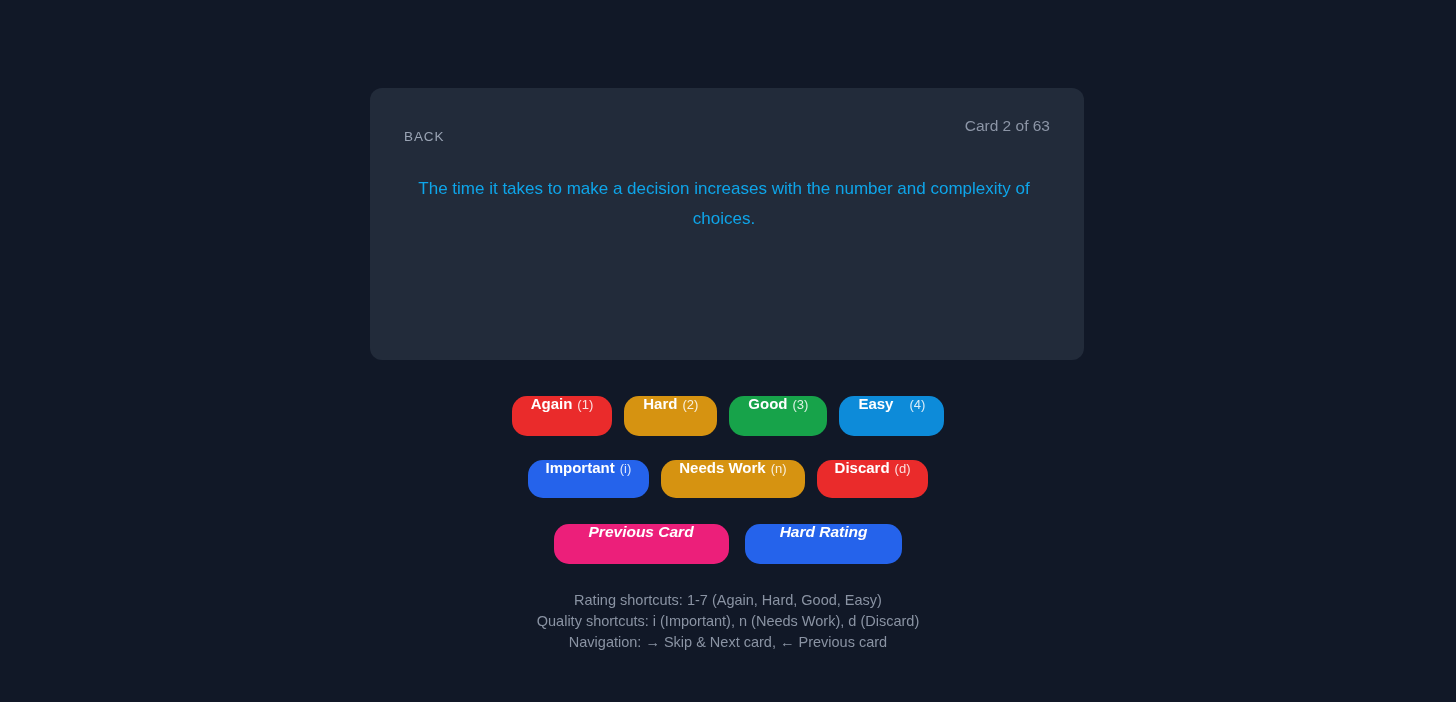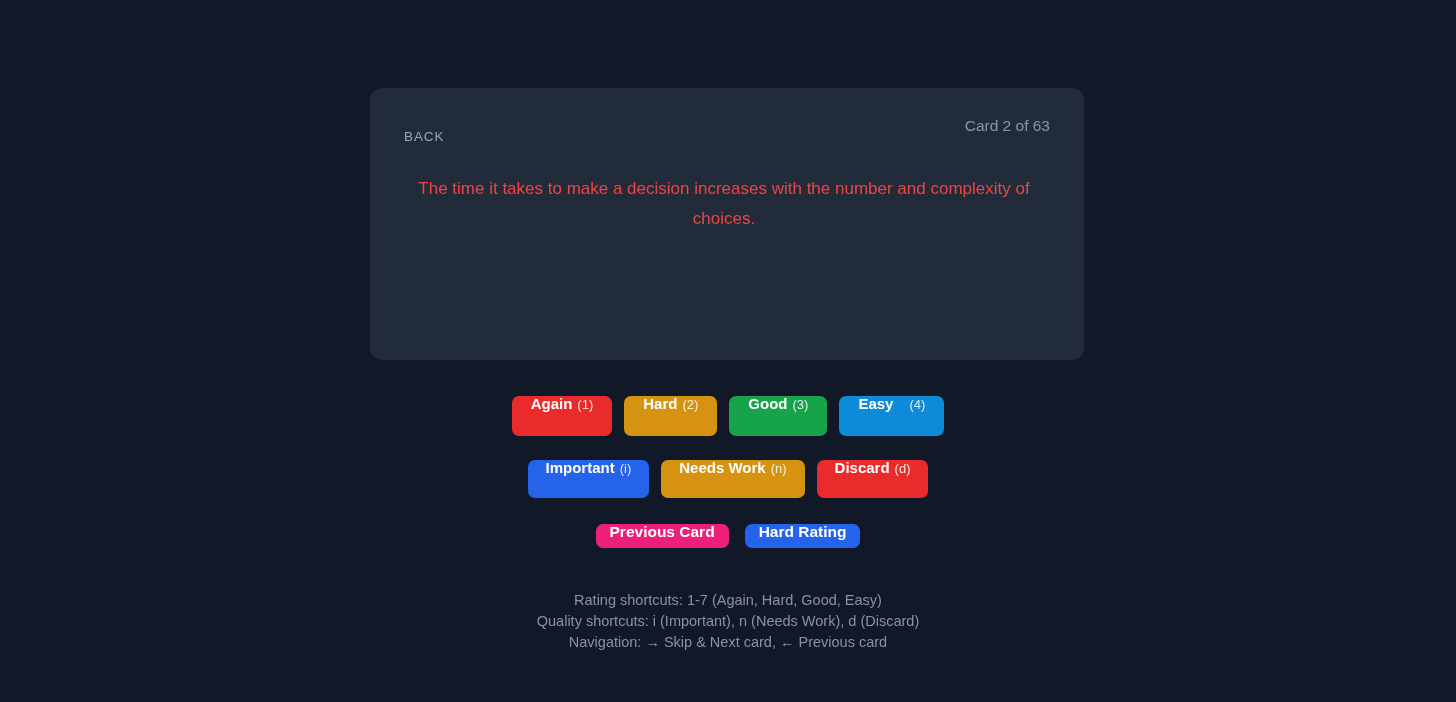--- a/index.html
+++ b/index.html
@@ -58,57 +58,57 @@
     top: 0;
     font-size: 15.5px;
     color: #8c95a6;
     line-height: 1;
   }
 
   .card-body {
     margin-top: 22px;
     font-size: 17px;
     line-height: 30px;
-    color: #ef4444;
+    color: #0ea5e9;
     max-width: 640px;
   }
 
   
   .btn-row {
     position: absolute;
     left: 0;
     width: 1456px;
     display: flex;
     justify-content: center;
     align-items: center;
   }
 
   .row-rating   { top: 396px; gap: 12px; }
   .row-quality  { top: 460px; gap: 12px; }
   .row-nav      { top: 524px; gap: 16px; }
 
   .btn {
     border: none;
-    border-radius: 7px;
+    border-radius: 15px;
     color: #ffffff;
     font-family: "Liberation Sans", sans-serif;
     font-size: 15px;
     font-weight: 700;
     cursor: pointer;
     white-space: nowrap;
     display: inline-flex;
     align-items: baseline;
     justify-content: center;
     gap: 5px;
     line-height: 1;
   }
 
   .btn-rating  { height: 40px; padding: 0 19px; }
   .btn-quality { height: 38px; padding: 0 18px; }
-  .btn-nav     { height: 24px; padding: 0 14px; font-size: 15.5px; }
+  .btn-nav     { height: 40px; padding: 0 35px; font-size: 15.5px; font-style: italic; }
 
   .btn .key {
     font-size: 13px;
     font-weight: 400;
     opacity: 0.85;
   }
 
   .bg-red     { background: #ea2b2b; }
   .bg-amber   { background: #d69311; }
   .bg-green   { background: #17a34a; }

